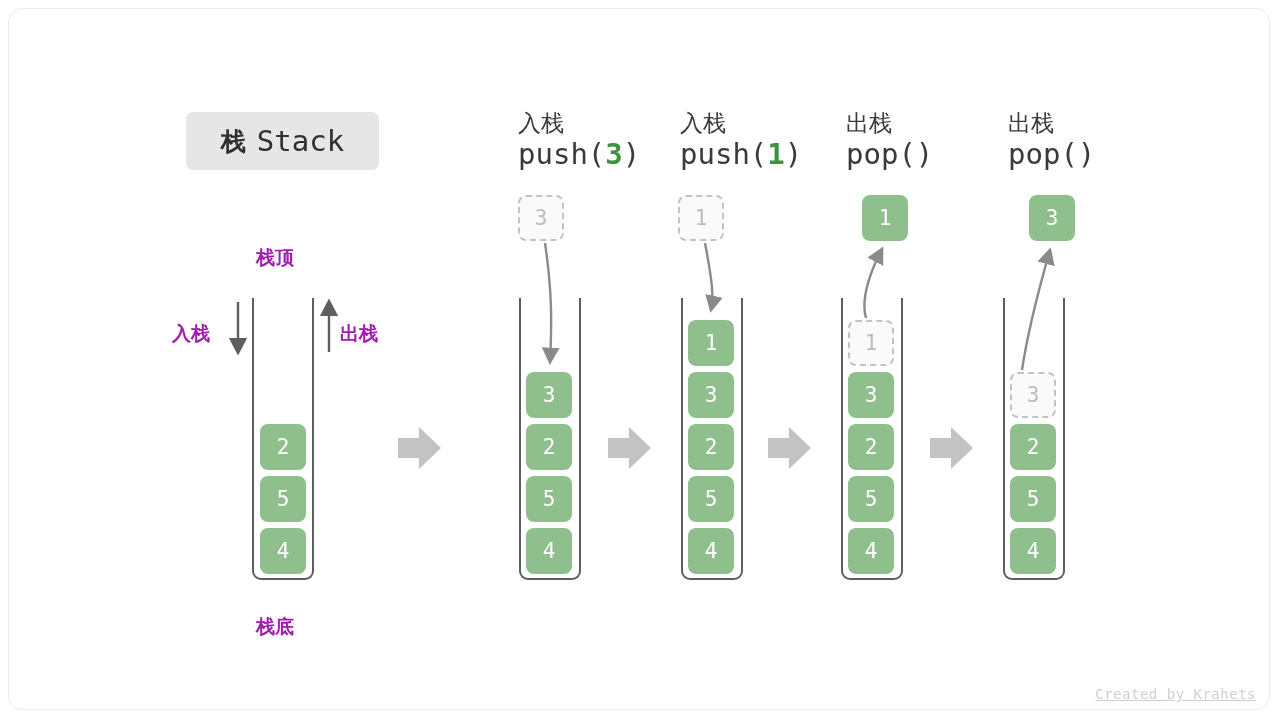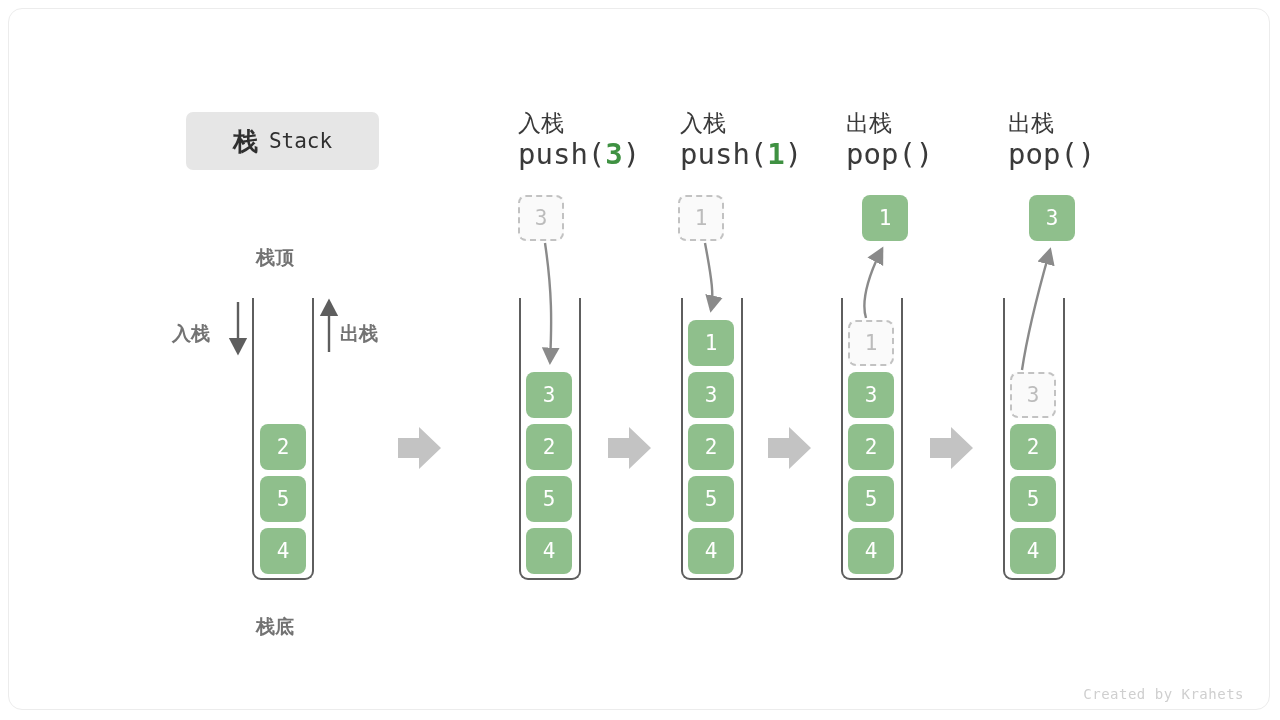--- a/index.html
+++ b/index.html
@@ -47,32 +47,32 @@
   }
   #title-badge .t-cn {
     font-family: "Liberation Sans", "DejaVu Sans", sans-serif;
     font-weight: bold;
     font-size: 25px;
     color: #2f2f2f;
     letter-spacing: 1px;
   }
   #title-badge .t-en {
     font-family: "DejaVu Sans Mono", "Liberation Mono", monospace;
-    font-size: 21px;
+    font-size: 29px;
     color: #2f2f2f;
     margin-left: 10px;
   }
 
   
   .cjk-bold {
     position: absolute;
     font-family: "Liberation Sans", "DejaVu Sans", sans-serif;
     font-weight: bold;
     font-size: 19px;
-    color: #737373;
+    color: #a21caf;
     white-space: nowrap;
   }
   .op-head {
     position: absolute;
     white-space: nowrap;
     text-align: left;
   }
   .op-head .op-cn {
     display: block;
     font-family: "Liberation Sans", "DejaVu Sans", sans-serif;
@@ -121,26 +121,27 @@
   }
   .cell.ghost {
     background: #fafafa;
     color: #bcbcbc;
     border: 2px dashed #c2c2c2;
   }
 
   
   #credit {
     position: absolute;
-    right: 36px;
+    right: 24px;
     bottom: 18px;
     font-family: "DejaVu Sans Mono", "Liberation Mono", monospace;
     font-size: 14px;
     color: #cfcfcf;
     letter-spacing: 0.5px;
+    text-decoration: underline;
   }
 
   svg.overlay {
     position: absolute;
     left: 0; top: 0;
     width: 1280px; height: 720px;
     pointer-events: none;
   }
 </style>
 </head>

